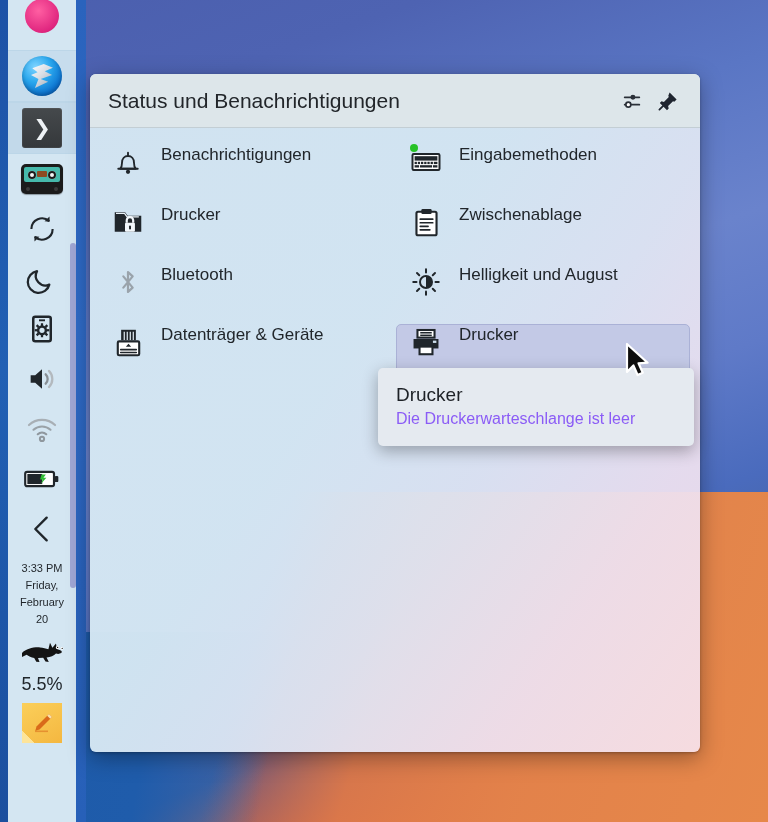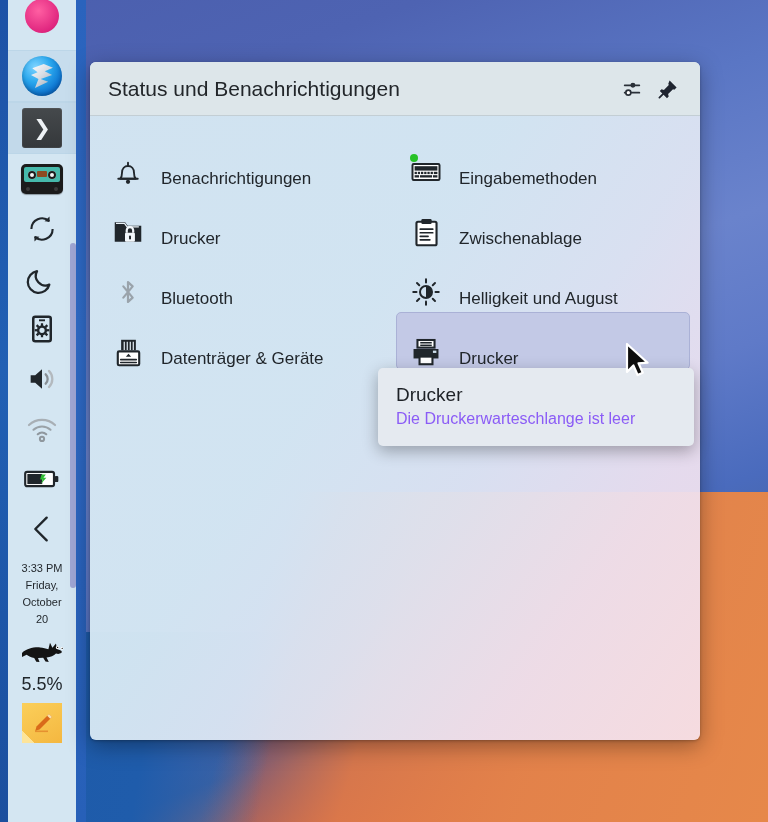--- a/index.html
+++ b/index.html
@@ -217,21 +217,21 @@
     position: absolute;
     left: 0; bottom: 0;
     width: 13px; height: 13px;
     background: linear-gradient(45deg, #fde49a 50%, rgba(0,0,0,0) 50%);
   }
 
   
   .popup {
     position: absolute;
     left: 90px;
-    top: 62px;
+    top: 74px;
     width: 610px;
     height: 678px;
     border-radius: 6px;
     overflow: hidden;
     box-shadow: 0 6px 22px rgba(0,0,0,0.34), 0 1px 3px rgba(0,0,0,0.25);
     background:
       linear-gradient(125deg,
         rgba(214,232,243,0.96) 0%,
         rgba(214,232,243,0.96) 42%,
         rgba(223,229,243,0.95) 62%,
@@ -268,21 +268,21 @@
   }
 
   .grid {
     display: grid;
     grid-template-columns: 1fr 1fr;
     column-gap: 4px;
     row-gap: 2px;
   }
   .grid-item {
     display: flex;
-    align-items: flex-end;
+    align-items: flex-start;
     gap: 16px;
     height: 58px;
     padding: 0 12px;
     border-radius: 5px;
     box-sizing: border-box;
     border: 1px solid transparent;
   }
   .grid-item.hovered {
     background: #c3c9e6;
     border: 1px solid #aab1d6;
@@ -448,21 +448,21 @@
 
     <div class="tray-icon">
       <svg width="32" height="32" viewBox="0 0 24 24">
         <path d="M15.5 3.5L7 12l8.5 8.5" fill="none" stroke="#20262b" stroke-width="1.8" stroke-linecap="round" stroke-linejoin="round"></path>
       </svg>
     </div>
 
     <div class="clock">
       <div>3:33 PM</div>
       <div>Friday,</div>
-      <div>October</div>
+      <div>February</div>
       <div>20</div>
     </div>
 
     <div class="cat-icon">
       <svg width="48" height="30" viewBox="0 0 48 30">
         <path d="M4 17c4-4 11-6 18-5.6 3.2.2 6 .9 8.4 1.9l1.6-6.6 2.4 5 3.6-4.2.8 5.6 3.4 1.2c1.6.6 2.2 2 1 2.8-1.6 1-3.6.9-5.2.5-2 2.3-5.6 3.6-9.4 3.9l2.2 4.4-3.3-.4-2.3-3.7-5.2.2 1.5 4-3.2-.3-2.1-3.8c-3-.5-5.6-1.6-7.6-3.2L4 21z" fill="#141414"></path>
         <circle cx="39.4" cy="11.4" r="1.5" fill="#fff"></circle>
         <circle cx="39.6" cy="11.4" r="0.7" fill="#141414"></circle>
         <circle cx="44" cy="12.4" r="1.3" fill="#fff"></circle>
         <circle cx="44.2" cy="12.4" r="0.6" fill="#141414"></circle>

